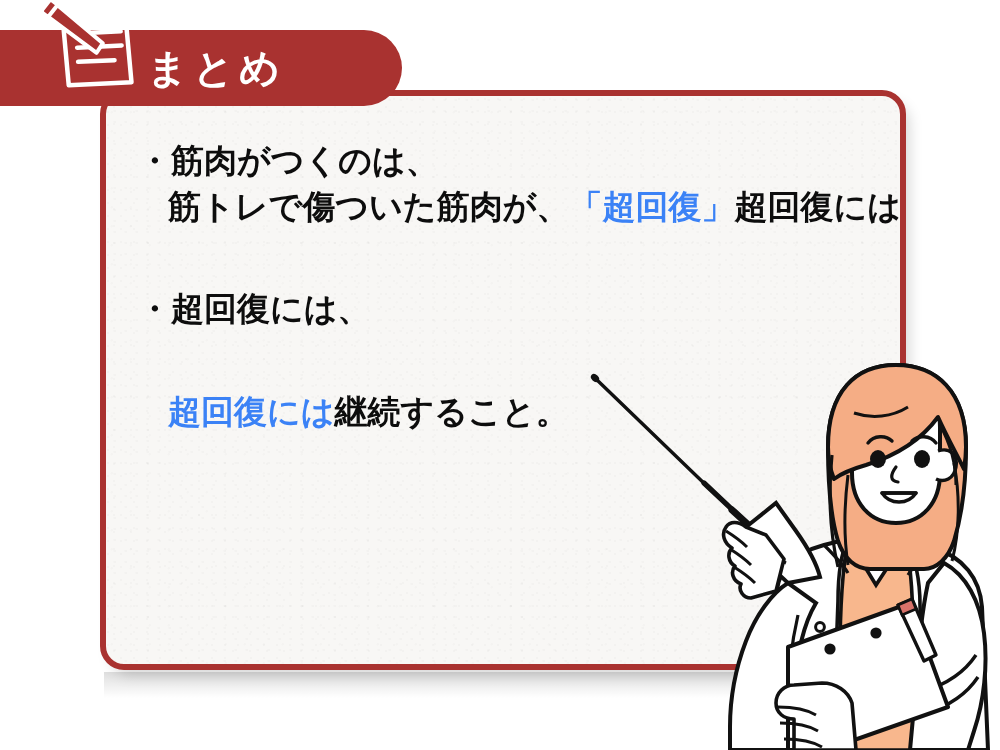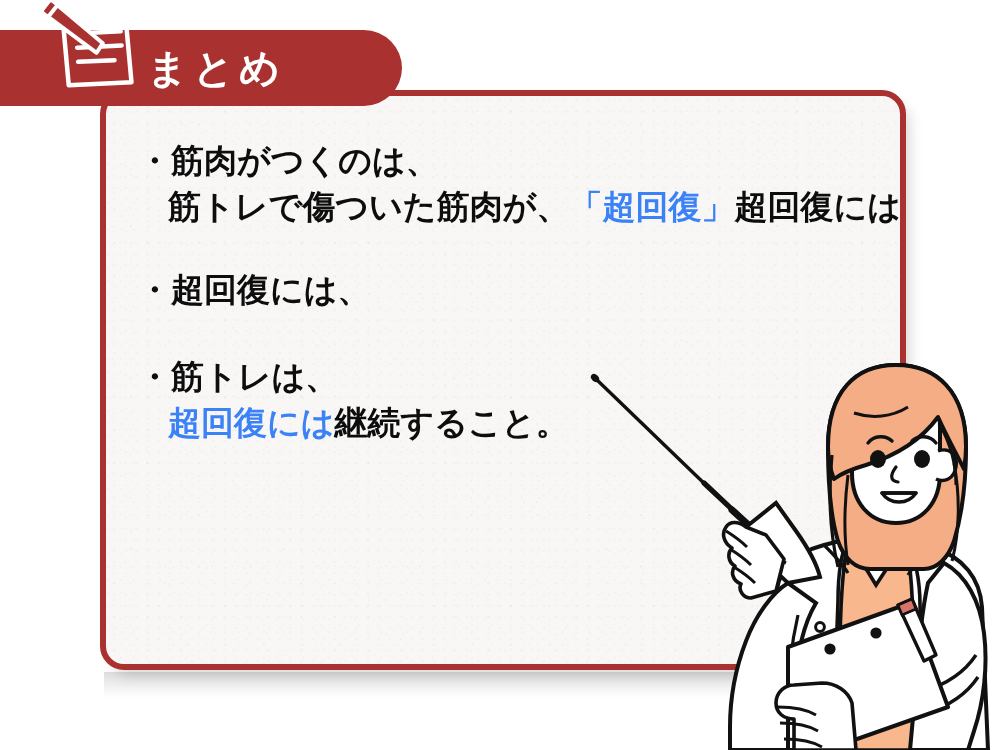--- a/index.html
+++ b/index.html
@@ -84,21 +84,21 @@
   }
 
   .bullet-block {
     font-size: 33px;
     font-weight: 700;
     line-height: 1.40;
     color: #0d0d0d;
     letter-spacing: 0px;
   }
 
-  .bullet-block + .bullet-block { margin-top: 40px; font-family: Liberation Mono, monospace; }
+  .bullet-block + .bullet-block { margin-top: 56px; }
 
   .bl-line { white-space: nowrap; display: block; }
   .bl-line.indent { padding-left: 30px; }
 
   .hl { color: #3b82f6; }
 
   
   #illustration {
     position: absolute;
     left: 580px;
@@ -130,21 +130,20 @@
 
   <div id="bullet-list">
       <div class="bullet-block">
         <span class="bl-line"><span>・筋肉がつくのは、</span></span>
         <span class="bl-line indent"><span>筋トレで傷ついた筋肉が、</span><span class="hl">「超回復」</span><span>超回復には</span></span>
       </div>
       <div class="bullet-block">
         <span class="bl-line"><span>・超回復には、</span></span>
       </div>
       <div class="bullet-block">
-        <span class="bl-line"><span>・筋トレは、</span></span>
         <span class="bl-line indent"><span class="hl">超回復には</span><span>継続すること。</span></span>
       </div>
     </div>
 
   <div id="header-banner">
     <span id="banner-title">まとめ</span>
   </div>
 
   <svg id="notepad-icon" viewBox="0 0 110 116">
     <g transform="rotate(-12 55 58)">

